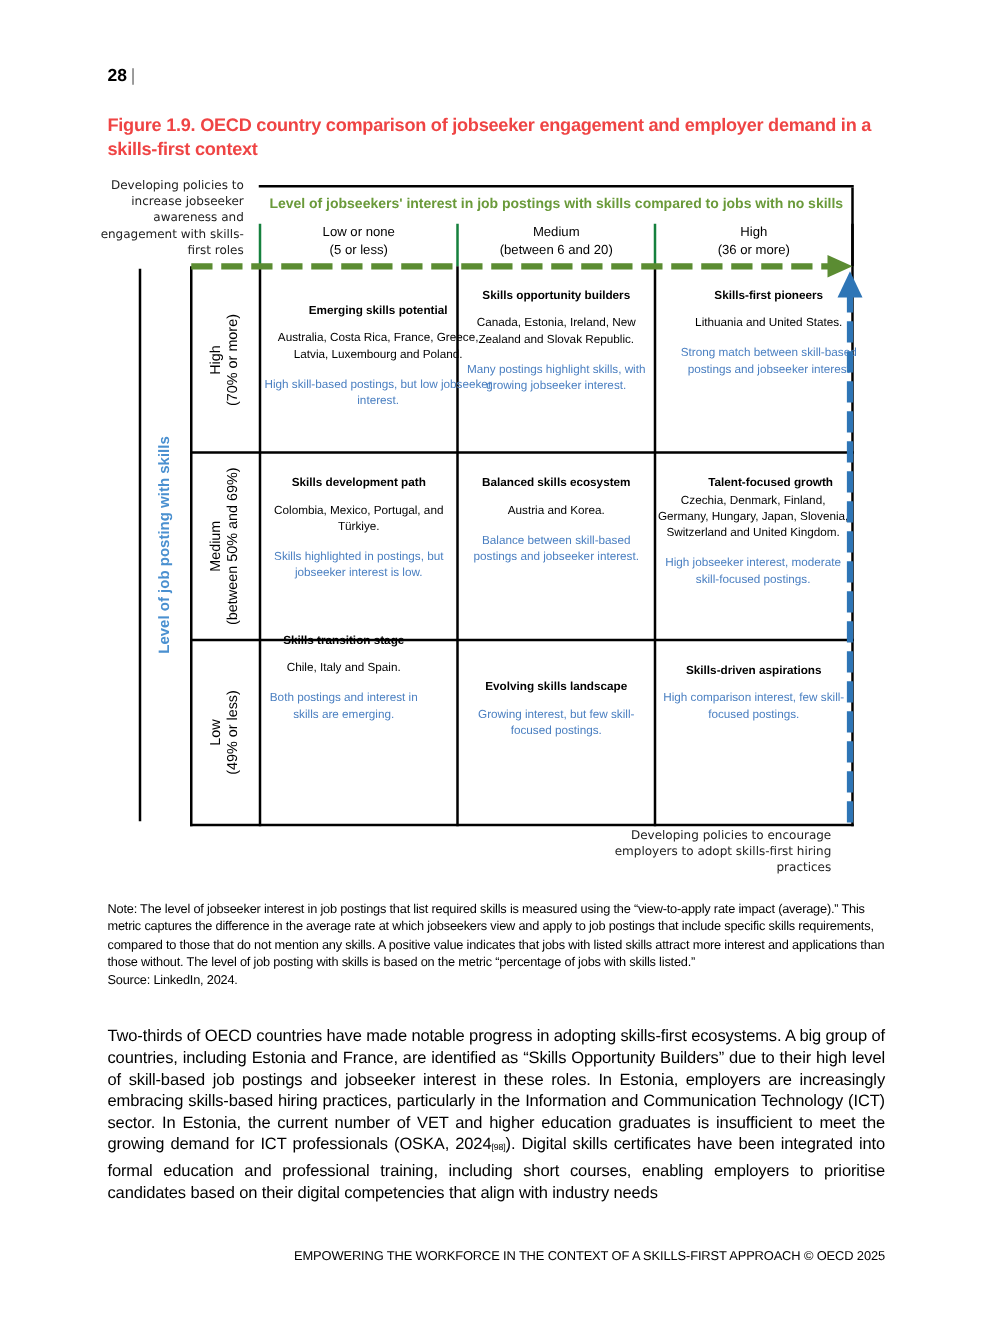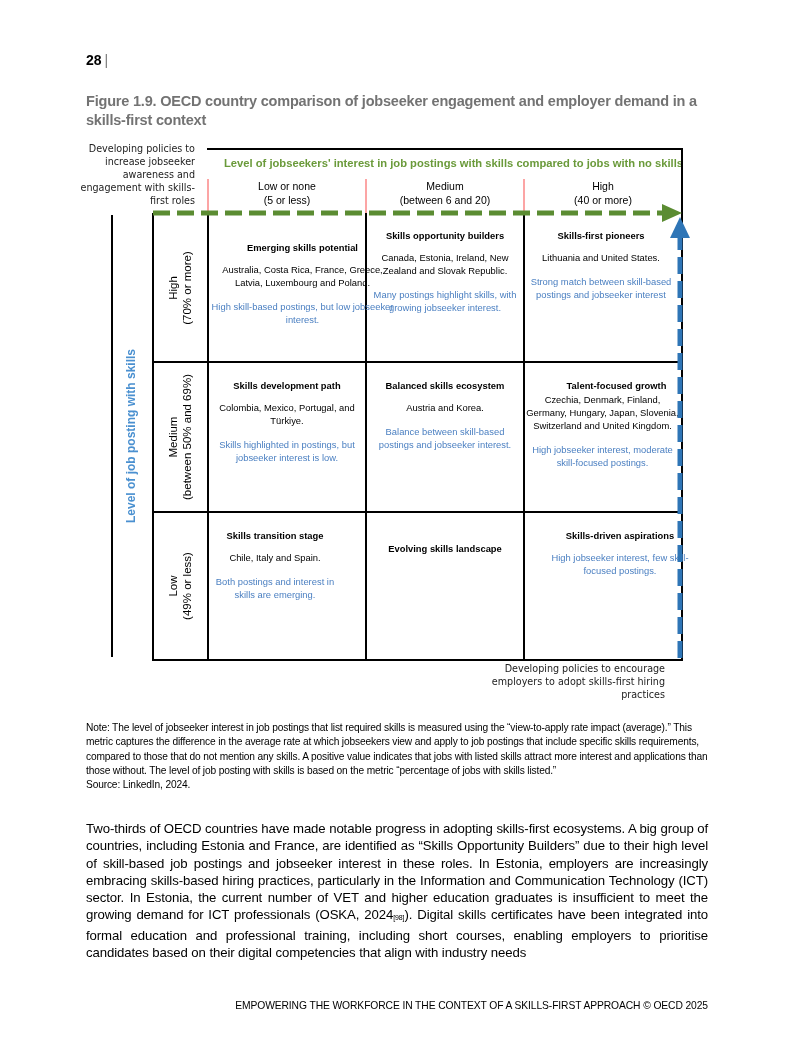--- a/index.html
+++ b/index.html
@@ -2,30 +2,30 @@
 <html><head>
 <meta charset="utf-8">
 <style>
   html, body { margin: 0; padding: 0; background: #ffffff; }
   body { width: 793px; height: 1057px; position: relative; overflow: hidden;
          font-family: "Liberation Sans", sans-serif; color: #000; }
   .abs { position: absolute; }
   .page-num { left: 86px; top: 52px; font-size: 14px; font-weight: bold; }
   .page-num .bar { font-weight: normal; color: #777; margin-left: 3px; }
   .fig-title { left: 86px; top: 92px; width: 620px; font-size: 14.5px; font-weight: bold;
-               color: #737373; line-height: 19px; letter-spacing: -0.2px; }
+               color: #ef4444; line-height: 19px; letter-spacing: -0.2px; }
   .side-note { font-family: "DejaVu Sans", sans-serif; font-size: 9.6px; line-height: 13px;
                color: #222; text-align: right; }
   .top-note { left: 80px; top: 142px; width: 115px; }
   .bottom-note { left: 480px; top: 662px; width: 185px; }
   .top-rule { left: 207px; top: 148px; width: 476px; height: 2px; background: #000; }
-  .green-title { left: 207px; top: 157px; width: 476px; text-align: right; font-size: 11.2px;
+  .green-title { left: 207px; top: 157px; width: 476px; text-align: center; font-size: 11.2px;
                  font-weight: bold; color: #6a9a3a; }
   .col-head { top: 179px; height: 34px; font-size: 10.5px; text-align: center; line-height: 14px;
-              border-left: 2px solid #fca5a5; box-sizing: border-box; }
+              border-left: 2px solid #15803d; box-sizing: border-box; }
   .col-head-last { border-right: 2px solid #000; }
   .row-label { left: 152px; width: 55px; display: flex; align-items: center; justify-content: center;
                box-sizing: border-box; }
   .row-label span { transform: rotate(-90deg); white-space: nowrap; font-size: 11.5px; text-align: center;
                     line-height: 14px; }
   .cell { box-sizing: border-box; text-align: center; font-size: 9.4px; line-height: 13px; padding: 0 2px; }
   .cell .cell-title { font-weight: bold; margin-bottom: 9px; }
   .cell .countries { margin-bottom: 11px; }
   .cell .desc { color: #4a7fc1; }
   .gridline-v { width: 2px; background: #000; }
@@ -59,21 +59,21 @@
 <div class="abs col-head" style="left:207px; width:158px;">
   <div>Low or none</div>
   <div>(5 or less)</div>
 </div>
 <div class="abs col-head" style="left:365px; width:158px;">
   <div>Medium</div>
   <div>(between 6 and 20)</div>
 </div>
 <div class="abs col-head col-head-last" style="left:523px; width:160px;">
   <div>High</div>
-  <div>(40 or more)</div>
+  <div>(36 or more)</div>
 </div>
 
 <div class="abs axis-left"></div>
 <div class="abs axis-left-label">
   <span>Level of job posting with skills</span>
 </div>
 
 <div class="abs gridline-v" style="left:152px; top:213px; height:448px;"></div>
 <div class="abs gridline-v" style="left:207px; top:213px; height:448px;"></div>
 <div class="abs gridline-v" style="left:365px; top:213px; height:448px;"></div>
@@ -96,21 +96,21 @@
 <div class="abs cell" style="left:209px; top:241px; width:187px;">
   <div class="cell-title">Emerging skills potential</div>
   <div class="countries">Australia, Costa Rica, France, Greece, Latvia, Luxembourg and Poland.</div>
   <div class="desc">High skill-based postings, but low jobseeker interest.</div>
 </div>
 <div class="abs cell" style="left:367px; top:229px; width:156px;">
   <div class="cell-title">Skills opportunity builders</div>
   <div class="countries">Canada, Estonia, Ireland, New Zealand and Slovak Republic.</div>
   <div class="desc">Many postings highlight skills, with growing jobseeker interest.</div>
 </div>
-<div class="abs cell" style="left:525px; top:229px; width:152px;">
+<div class="abs cell" style="left:539px; top:229px; width:152px;">
   <div class="cell-title">Skills-first pioneers</div>
   <div class="countries">Lithuania and United States.</div>
   <div class="desc">Strong match between skill-based postings and jobseeker interest</div>
 </div>
 
 <div class="abs cell" style="left:209px; top:379px; width:156px;">
   <div class="cell-title">Skills development path</div>
   <div class="countries">Colombia, Mexico, Portugal, and Türkiye.</div>
   <div class="desc">Skills highlighted in postings, but jobseeker interest is low.</div>
 </div>
@@ -118,31 +118,32 @@
   <div class="cell-title">Balanced skills ecosystem</div>
   <div class="countries">Austria and Korea.</div>
   <div class="desc">Balance between skill-based postings and jobseeker interest.</div>
 </div>
 <div class="abs cell" style="left:524px; top:379px; width:157px; padding:0;">
   <div class="cell-title" style="margin-bottom:1px;margin-left:28px;">Talent-focused growth</div>
   <div class="countries">Czechia, Denmark, Finland, Germany, Hungary, Japan, Slovenia, Switzerland and United Kingdom.</div>
   <div class="desc">High jobseeker interest, moderate skill-focused postings.</div>
 </div>
 
-<div class="abs cell" style="left:209px; top:529px; width:132px;">
+<div class="abs cell" style="left:209px; top:505px; width:132px;">
   <div class="cell-title">Skills transition stage</div>
   <div class="countries">Chile, Italy and Spain.</div>
   <div class="desc">Both postings and interest in skills are emerging.</div>
 </div>
 <div class="abs cell" style="left:367px; top:542px; width:156px;">
   <div class="cell-title">Evolving skills landscape</div>
+  <div class="desc">Growing interest, but few skill-focused postings.</div>
 </div>
-<div class="abs cell" style="left:542px; top:529px; width:156px;">
+<div class="abs cell" style="left:525px; top:529px; width:156px;">
   <div class="cell-title">Skills-driven aspirations</div>
-  <div class="desc">High jobseeker interest, few skill-focused postings.</div>
+  <div class="desc">High comparison interest, few skill-focused postings.</div>
 </div>
 
 <svg class="abs" style="left:0; top:0;" width="793" height="700">
   <g>
     <line x1="153" y1="213" x2="664" y2="213" stroke="#5b8c32" stroke-width="5" stroke-dasharray="17,7"></line>
     <polygon points="662,204 682,213 662,222" fill="#5b8c32"></polygon>
   </g>
   <g>
     <line x1="680" y1="658" x2="680" y2="236" stroke="#2e75b6" stroke-width="5" stroke-dasharray="17,7"></line>
     <polygon points="670,238 680,217 690,238" fill="#2e75b6"></polygon>

